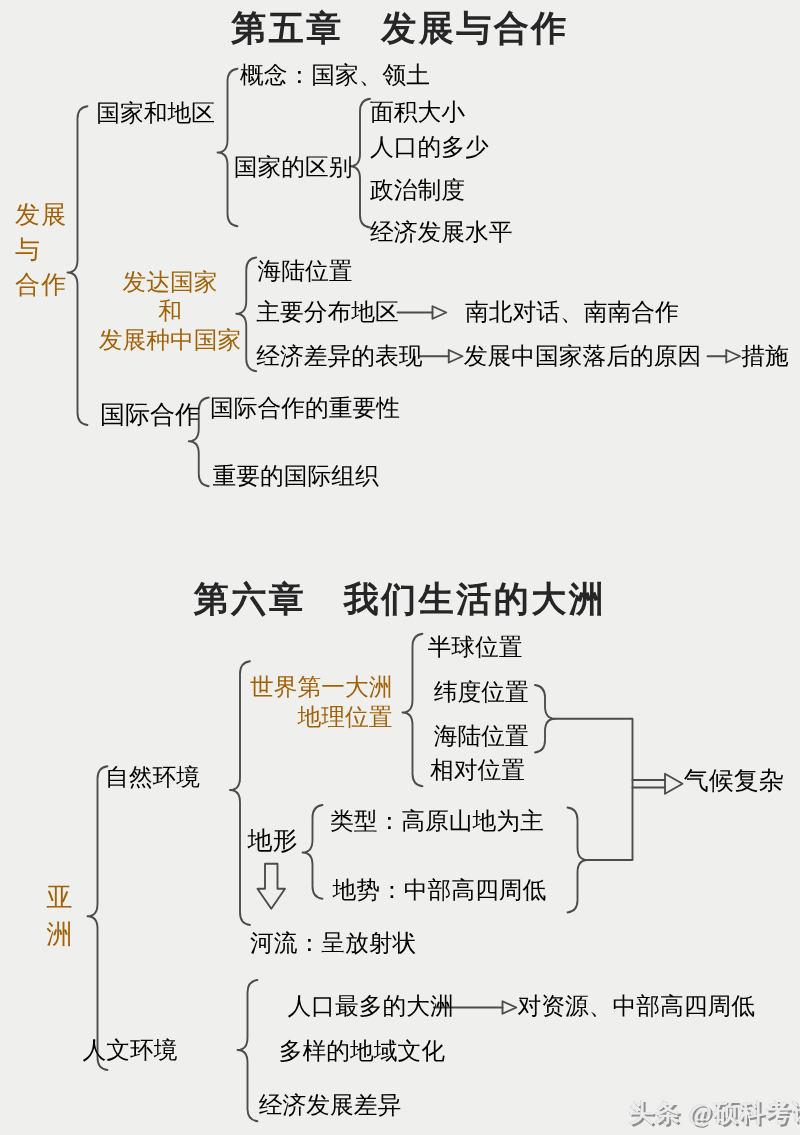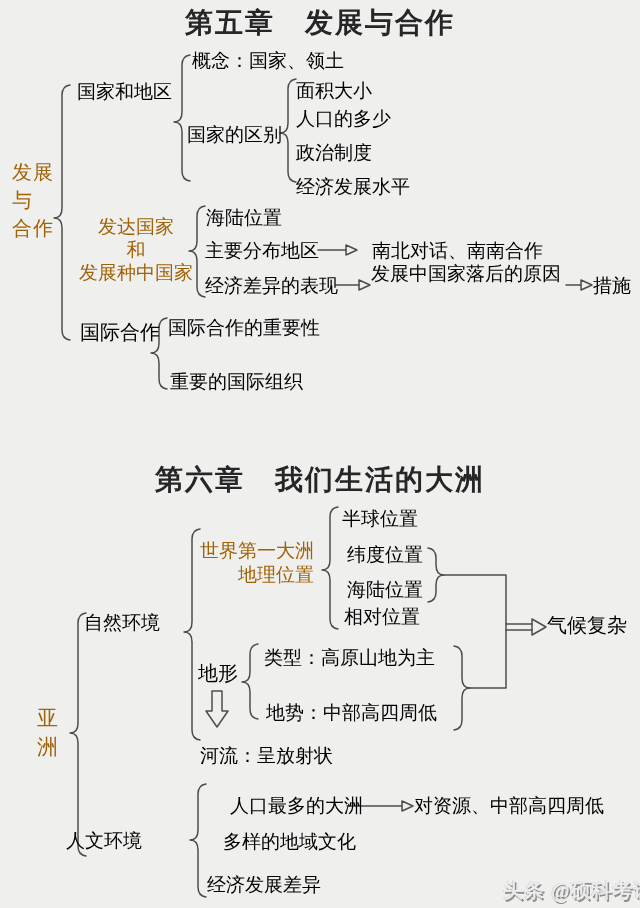--- a/index.html
+++ b/index.html
@@ -94,21 +94,21 @@
   <div class="block ctr" style="left:78px;top:215px;width:116px;line-height:23px;">
     <span>发达国家</span>
     <span>和</span>
     <span>发展种中国家</span>
   </div>
 
   <div class="lbl" style="left:206px;top:207px;">海陆位置</div>
   <div class="lbl" style="left:205px;top:240px;">主要分布地区</div>
   <div class="lbl" style="left:372px;top:240px;">南北对话、南南合作</div>
   <div class="lbl" style="left:205px;top:275px;">经济差异的表现</div>
-  <div class="lbl" style="left:371px;top:263px;">发展中国家落后的原因</div>
+  <div class="lbl" style="left:371px;top:275px;">发展中国家落后的原因</div>
   <div class="lbl" style="left:593px;top:275px;">措施</div>
 
   <div class="lbl f20" style="left:80px;top:322px;">国际合作</div>
   <div class="lbl" style="left:168px;top:317px;">国际合作的重要性</div>
   <div class="lbl" style="left:170px;top:371px;">重要的国际组织</div>
 
   <div class="title" style="top:461px;">第六章　我们生活的大洲</div>
 
   <div class="block ctr vroot" style="left:34px;top:704px;width:28px;line-height:29px;font-size:21px;">
     <span>亚</span>

